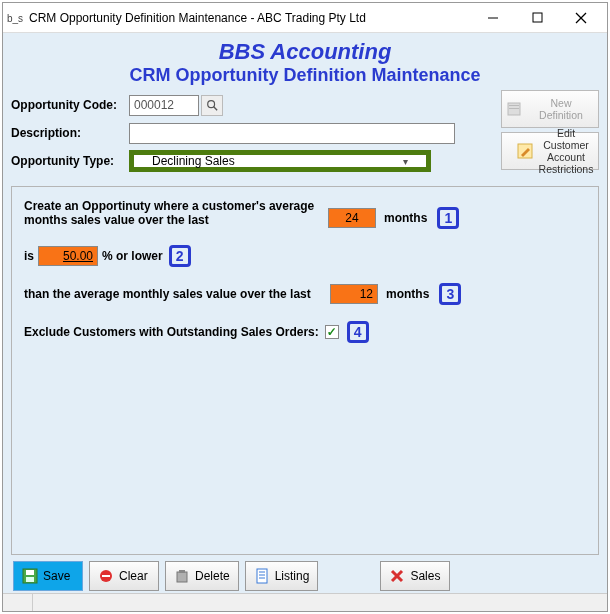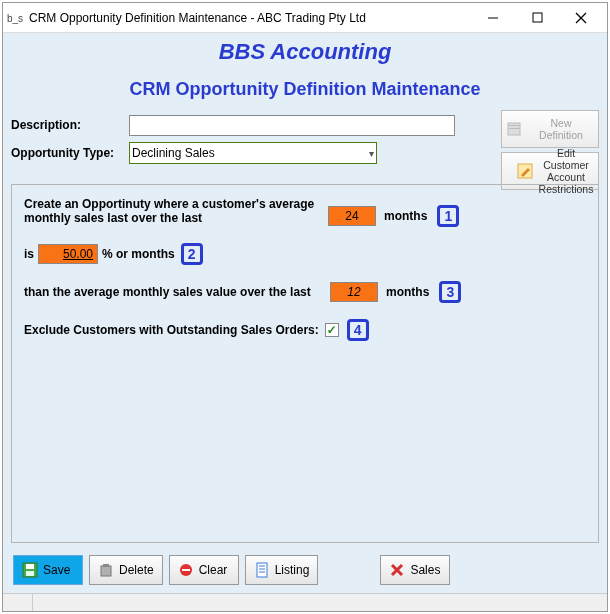--- a/index.html
+++ b/index.html
@@ -6,33 +6,33 @@
   body { margin: 0; background: #fff; width: 610px; height: 614px; overflow: hidden; }
 
   .window { width: 606px; height: 610px; border: 1px solid #999; margin: 2px; background: #fff; display: flex; flex-direction: column; }
 
   .titlebar { height: 30px; display: flex; align-items: center; padding: 0 4px; border-bottom: 1px solid #ddd; }
   .titlebar .app-icon { width: 16px; height: 16px; margin-right: 6px; font-size: 10px; color: #444; }
   .titlebar .title { font-size: 12px; color: #000; flex: 1; }
   .titlebar .win-btns { display: flex; gap: 0; }
   .titlebar .win-btn { width: 44px; height: 28px; display: flex; align-items: center; justify-content: center; font-size: 14px; color: #000; }
 
-  .client { flex: 1; background: #e3eef7; display: flex; flex-direction: column; padding: 4px 8px 6px 8px; gap: 6px; }
+  .client { flex: 1; background: #e3eef7; display: flex; flex-direction: column; padding: 4px 8px 6px 8px; }
 
   .header { text-align: center; margin-top: 2px; }
   .header h1 { margin: 0; font-size: 22px; font-weight: bold; font-style: italic; color: #2a3bcf; }
-  .header h2 { margin: 14px 0 6px 0; font-size: 18px; font-weight: bold; color: #2a3bcf; }
+  .header h2 { margin: 0 0 6px 0; font-size: 18px; font-weight: bold; color: #2a3bcf; }
 
   .form-top { position: relative; }
   .row { display: flex; align-items: center; height: 26px; margin-bottom: 2px; font-size: 12px; }
   .lbl { font-weight: bold; color: #000; font-size: 12px; width: 118px; }
   .txtbox { height: 21px; border: 1px solid #888; background: #fff; font-size: 12px; padding: 0 4px; color: #555; }
   .txtbox.code { width: 70px; }
   .txtbox.desc { width: 326px; }
-  .select { height: 22px; width: 248px; border: 1px solid #4d7c0f; background: #fff; font-size: 12px; padding: 0 2px; display: flex; align-items: center; justify-content: space-between; }
+  .select { height: 22px; width: 302px; border: 5px solid #4d7c0f; background: #fff; font-size: 12px; padding: 0 18px; display: flex; align-items: center; justify-content: space-between; }
   .select .caret { font-size: 10px; color: #555; }
 
   .lookup-btn { width: 22px; height: 21px; border: 1px solid #bbb; background: #eee; margin-left: 2px; display: flex; align-items: center; justify-content: center; }
   .lookup-btn svg { width: 12px; height: 12px; }
 
   .right-btn { position: absolute; right: 0; width: 98px; height: 38px; border: 1px solid #bbb; background: linear-gradient(#fdfdfd,#ececec); display: flex; align-items: center; padding: 2px 4px; font-size: 10.5px; color: #333; text-align: center; }
   .right-btn.disabled { color: #a0a0a0; }
   .right-btn .ricon { width: 18px; height: 18px; margin-right: 4px; flex-shrink: 0; }
   .right-btn .rlabel { flex: 1; line-height: 12px; }
   .btn-newdef { top: -2px; }
@@ -112,59 +112,69 @@
       <div class="right-btn btn-editcust">
         <span class="ricon">
           <svg viewBox="0 0 18 18">
               <rect x="2" y="2" width="14" height="14" fill="#ffe9a8" stroke="#d8b24a"></rect>
               <path d="M5 13 L12 6 L14 8 L7 15 Z" fill="#d88a2a"></path>
             </svg>
         </span>
         <span class="rlabel">Edit Customer Account Restrictions</span>
       </div>
 
+      <div class="row">
+        <span class="lbl">Opportunity Code:</span>
+        <input class="txtbox code" value="000012" style="">
+        <div class="lookup-btn">
+          <svg viewBox="0 0 14 14">
+              <circle cx="6" cy="6" r="4" fill="none" stroke="#555" stroke-width="1.4"></circle>
+              <line x1="9" y1="9" x2="13" y2="13" stroke="#555" stroke-width="1.6"></line>
+            </svg>
+        </div>
+      </div>
 
       <div class="row">
         <span class="lbl">Description:</span>
         <input class="txtbox desc" value="" style="">
       </div>
 
       <div class="row">
         <span class="lbl">Opportunity Type:</span>
         <div class="select">
           <span>Declining Sales</span>
           <span class="caret">▾</span>
         </div>
       </div>
     </div>
 
     <div class="config-box">
 
       <div style="display:flex; align-items:flex-start;">
         <div style="width:300px;">
           <span class="bold">Create an Opportinuty where a customer's average</span><br>
-          <span class="bold">monthly sales last over the last</span>
+          <span class="bold">months sales value over the last</span>
         </div>
         <div style="display:flex; align-items:center; margin-top:8px;">
           <input class="numbox" style="text-align: center;" value="24">
           <span class="bold" style="margin:0 4px;">months</span>
           <span class="marker">1</span>
         </div>
       </div>
 
       <div style="margin-top:16px; display:flex; align-items:center;">
         <span class="bold">is</span>
         <input class="numbox wide" value="50.00" style="">
-        <span class="bold">% or months</span>
+        <span class="bold">% or lower</span>
         <span class="marker">2</span>
       </div>
 
       <div style="margin-top:16px; display:flex; align-items:center;">
         <span class="bold" style="width:302px; display:inline-block;">than the average monthly sales value over the last</span>
-        <input class="numbox" style="text-align: center; font-style: italic;" value="12">
+        <input class="numbox" style="text-align: right;" value="12">
         <span class="bold" style="margin:0 4px;">months</span>
         <span class="marker">3</span>
       </div>
 
       <div style="margin-top:16px; display:flex; align-items:center;">
         <span class="bold">Exclude Customers with Outstanding Sales Orders:</span>
         <span class="checkbox" style="margin-left:6px;">
           <span class="chk">✓</span>
         </span>
         <span class="marker">4</span>
@@ -179,34 +189,34 @@
               <rect x="1" y="1" width="14" height="14" fill="#4aa84a" stroke="#2a7a2a"></rect>
               <rect x="4" y="2" width="8" height="5" fill="#fff"></rect>
               <rect x="4" y="9" width="8" height="5" fill="#dfe"></rect>
             </svg>
         </span>
         <span>Save</span>
       </div>
       <div class="toolbtn">
         <span class="ticon">
           <svg viewBox="0 0 16 16">
+              <circle cx="8" cy="8" r="6" fill="#e03030"></circle>
+              <rect x="4" y="7" width="8" height="2" fill="#fff"></rect>
+            </svg>
+        </span>
+        <span>Clear</span>
+      </div>
+      <div class="toolbtn">
+        <span class="ticon">
+          <svg viewBox="0 0 16 16">
               <rect x="3" y="4" width="10" height="10" fill="#b0b0b0" stroke="#777"></rect>
               <rect x="5" y="2" width="6" height="3" fill="#888"></rect>
             </svg>
         </span>
         <span>Delete</span>
-      </div>
-      <div class="toolbtn">
-        <span class="ticon">
-          <svg viewBox="0 0 16 16">
-              <circle cx="8" cy="8" r="6" fill="#e03030"></circle>
-              <rect x="4" y="7" width="8" height="2" fill="#fff"></rect>
-            </svg>
-        </span>
-        <span>Clear</span>
       </div>
       <div class="toolbtn">
         <span class="ticon">
           <svg viewBox="0 0 16 16">
               <rect x="3" y="1" width="10" height="14" fill="#fff" stroke="#3a7ad8"></rect>
               <line x1="5" y1="4" x2="11" y2="4" stroke="#3a7ad8"></line>
               <line x1="5" y1="7" x2="11" y2="7" stroke="#3a7ad8"></line>
               <line x1="5" y1="10" x2="11" y2="10" stroke="#3a7ad8"></line>
             </svg>
         </span>

